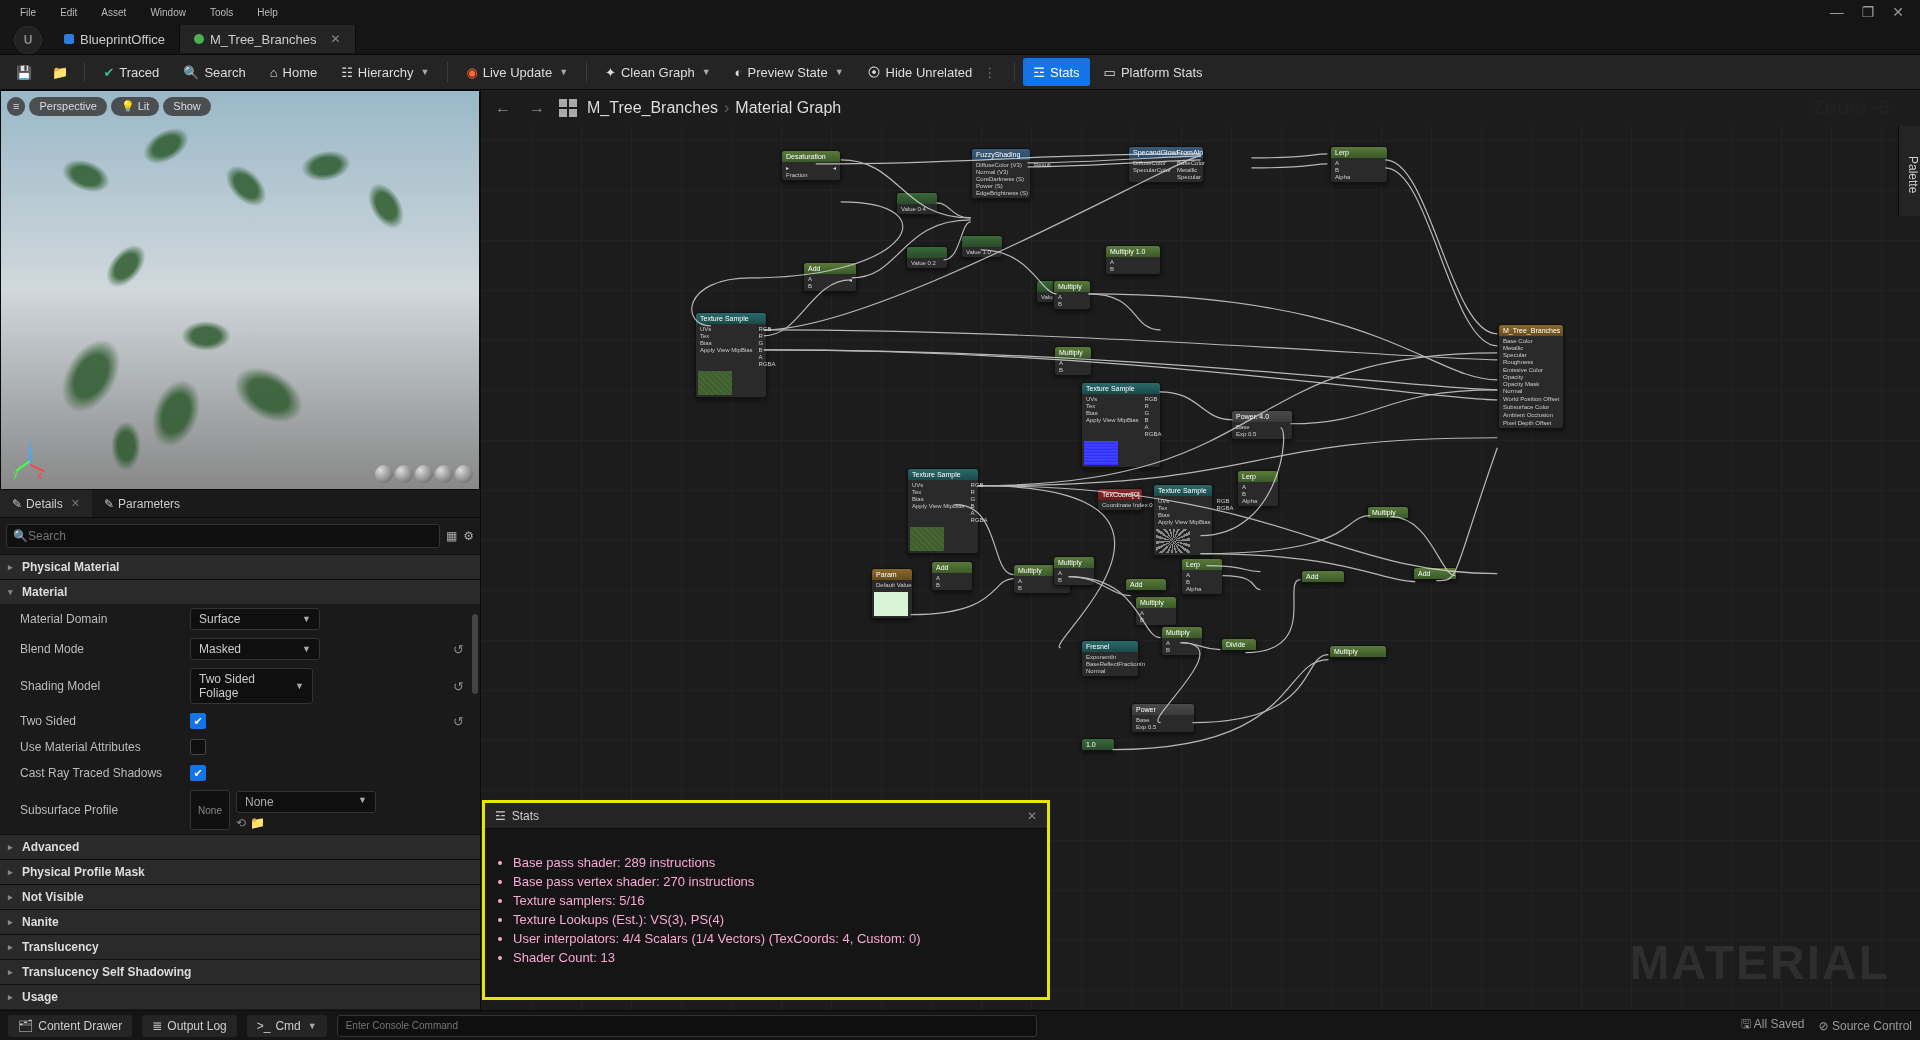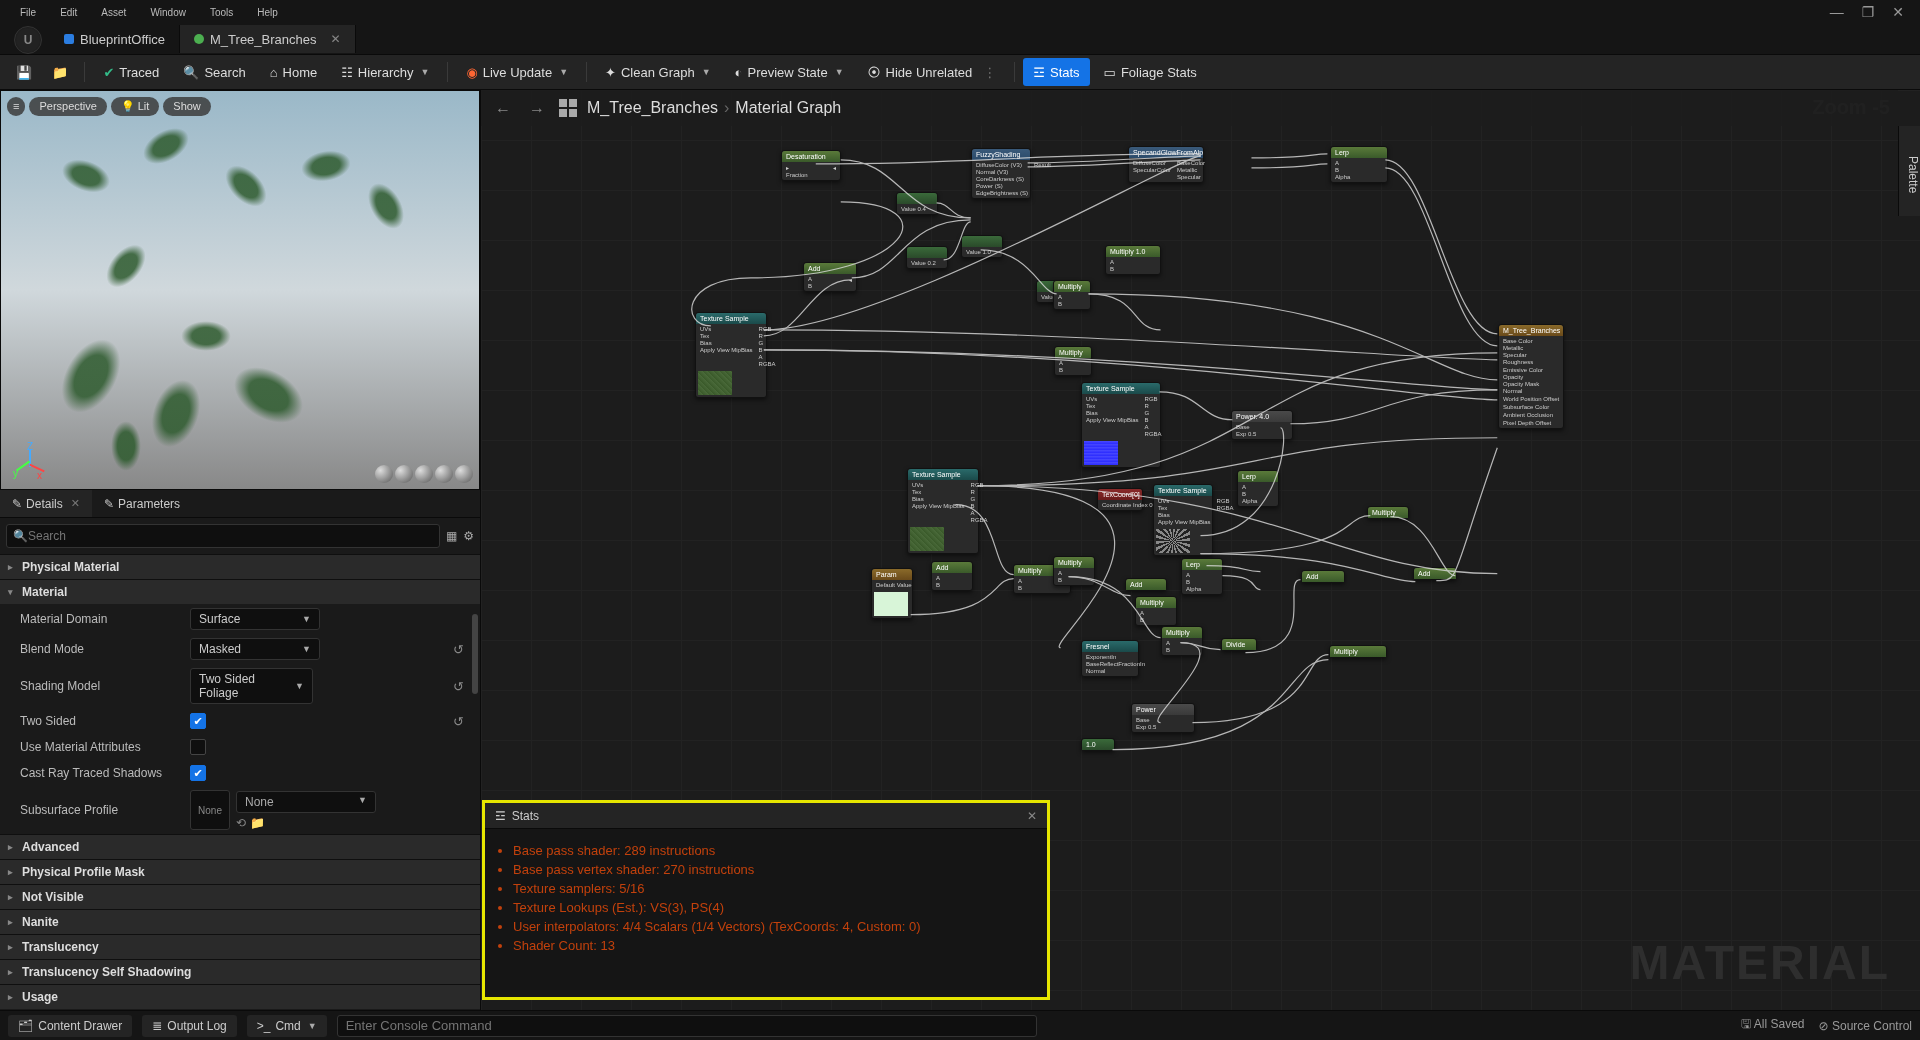--- a/index.html
+++ b/index.html
@@ -86,25 +86,25 @@
 .hdr-grey { background:linear-gradient(180deg,#4a4a4a,#3a3a3a);}
 .tex-thumb { width:34px; height:24px; margin:2px;}
 .tex-green { background:repeating-linear-gradient(45deg,#3a5a2a,#4a6a3a 4px);}
 .tex-blue { background:repeating-linear-gradient(0deg,#2a2aff,#4a4aff 3px);}
 .tex-noise { background:repeating-conic-gradient(#888 0 10deg,#222 10deg 20deg);}
 .tex-white { background:#d8f5d8;}
 svg.wires { position:absolute; inset:0; pointer-events:none; z-index:1;}
 .stats-panel { position:absolute; left:482px; bottom:40px; width:568px; height:200px; border:3px solid #e6e600; background:#151515; z-index:20;}
 .stats-hdr { height:26px; background:#242424; display:flex; align-items:center; padding:0 10px; gap:6px; border-bottom:1px solid #0a0a0a;}
 .stats-hdr .close { margin-left:auto; color:#888;}
-.stats-body { padding:14px 28px; font-family:Consolas,monospace; font-size:13px; color:#c2410c;}
+.stats-body { padding:26px 28px; font-family:Consolas,monospace; font-size:13px; color:#f9a8d4;}
 .stats-body li { margin-bottom:4px; list-style:disc;}
 .statusbar { position:absolute; left:0; right:0; bottom:0; height:30px; background:#151515; border-top:1px solid #0a0a0a; display:flex; align-items:center; padding:0 8px; gap:10px;}
 .status-btn { padding:4px 10px; background:#242424; border-radius:3px; display:flex; align-items:center; gap:5px; color:#ccc; font-size:12px;}
-.cmd-input { flex:1; background:#0f0f0f; border:1px solid #333; border-radius:3px; height:22px; padding:0 8px; color:#666; font-size:13px; max-width:700px;}
+.cmd-input { flex:1; background:#0f0f0f; border:1px solid #333; border-radius:3px; height:22px; padding:0 8px; color:#666; font-size:10px; max-width:700px;}
 .status-right { margin-left:auto; display:flex; gap:14px; align-items:center; color:#999; font-size:12px;}
 .ico { display:inline-block; }
 </style>
 </head>
 <body>
 
 <div class="titlebar">
   <span class="menu-item">File</span>
   <span class="menu-item">Edit</span>
   <span class="menu-item">Asset</span>
@@ -179,21 +179,21 @@
       <span>Hide Unrelated</span>
       <span style="color:#777;margin-left:6px">⋮</span>
     </div>
   <div class="tool-sep"></div>
   <div class="tool-btn primary">
       <span class="ico">☲</span>
       <span>Stats</span>
     </div>
   <div class="tool-btn">
       <span class="ico">▭</span>
-      <span>Foliage Stats</span>
+      <span>Platform Stats</span>
     </div>
 </div>
 
 <div class="main">
 
   <div class="left-col">
 
     <div class="viewport">
       <div class="vp-topbar">
         <div class="vp-pill icon">≡</div>

